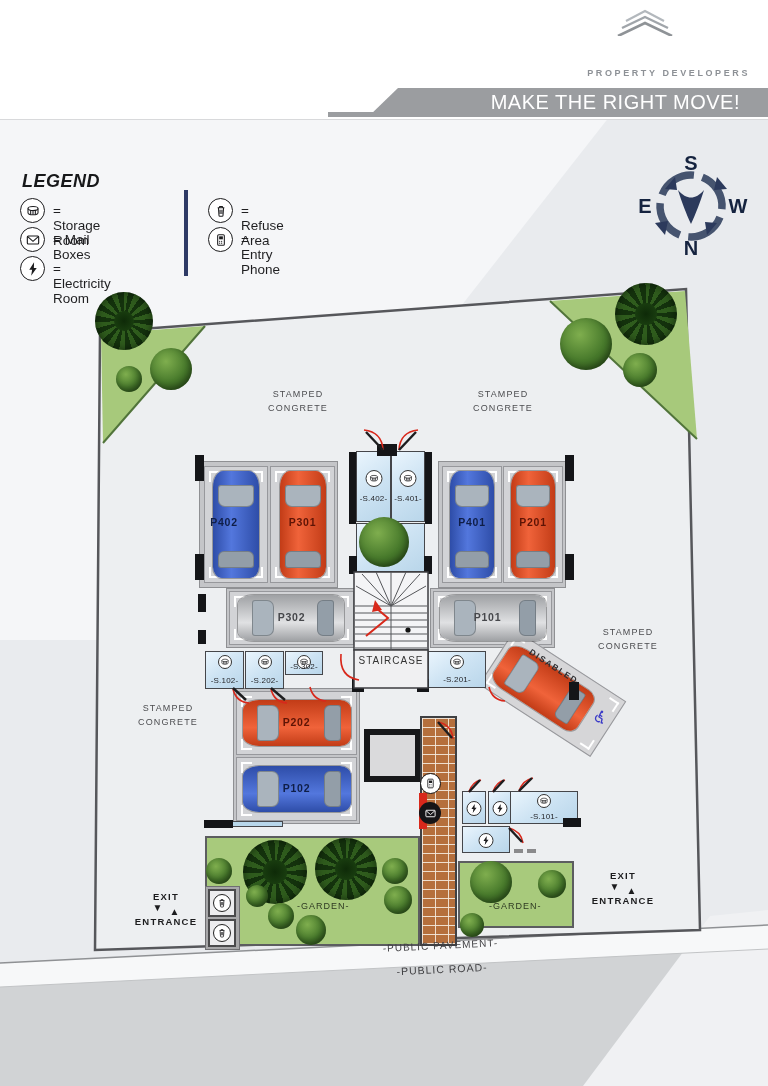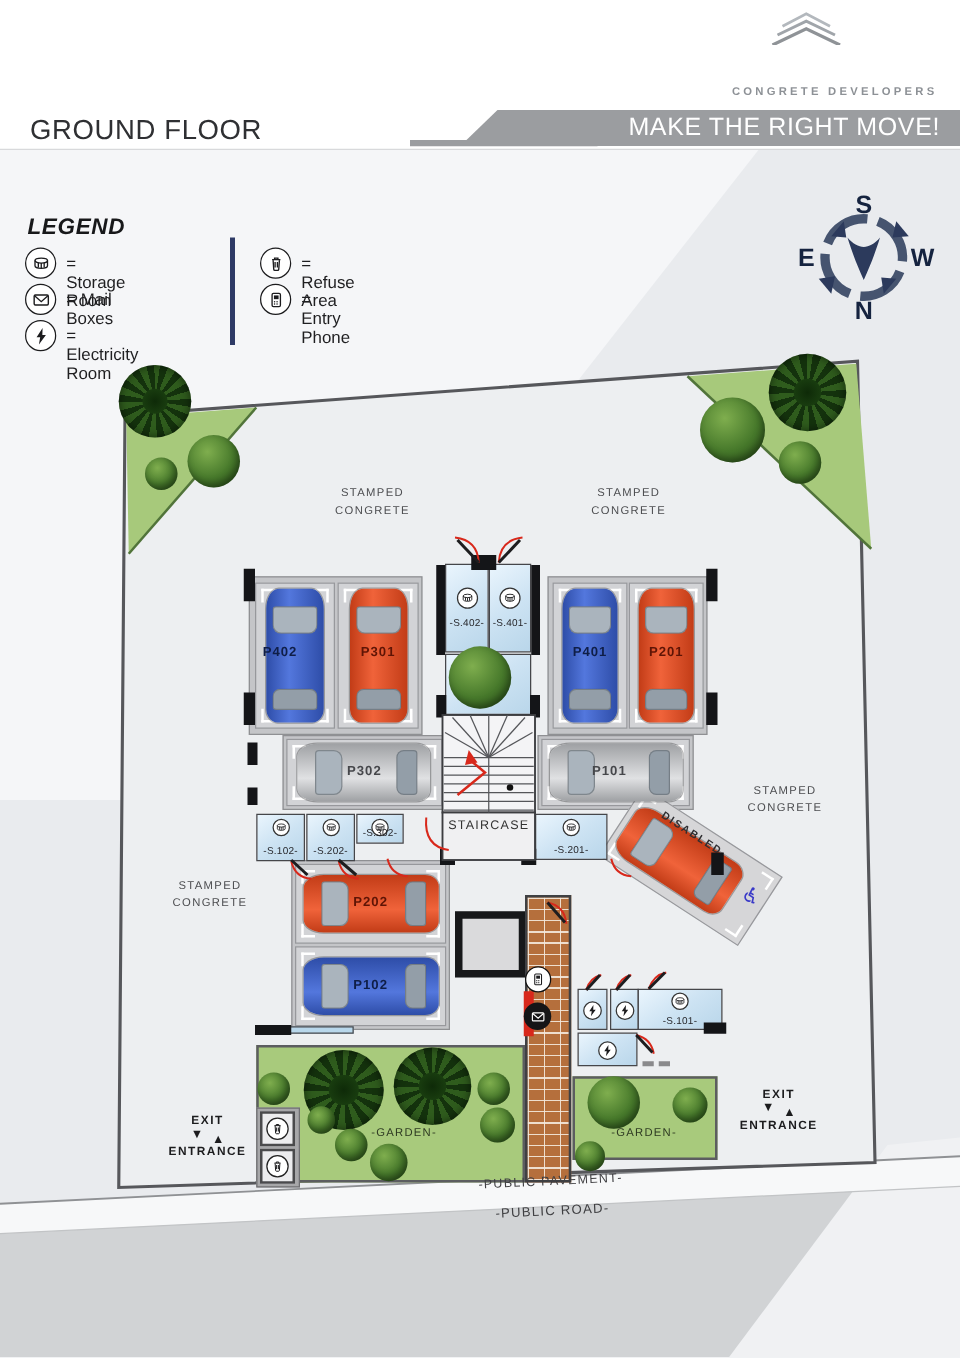--- a/index.html
+++ b/index.html
@@ -8,21 +8,21 @@
   .abs{position:absolute}
 
   
   #header{position:absolute;left:0;top:0;width:768px;height:120px;background:#fff;z-index:20}
   #main-title{position:absolute;left:20px;top:33px;font-size:25px;font-weight:700;letter-spacing:2px;color:#2e3a66;font-variant:small-caps}
   #brand{position:absolute;right:18px;top:6px;width:200px;height:76px;text-align:right}
   #brand-name{position:absolute;right:0;top:32px;font-size:26px;font-weight:700;letter-spacing:1.5px;color:#2e3a66}
   #brand-tagline{position:absolute;right:0;top:62px;font-size:9px;letter-spacing:2.6px;color:#8d9196;font-weight:700}
   #floor-strip{position:absolute;left:0;top:88px;width:768px;height:32px;background:#fff;border-bottom:1px solid #d8d9db}
   #floor-label{position:absolute;left:24px;top:3px;font-size:22px;color:#2f3033;letter-spacing:.5px}
-  #slogan-banner{position:absolute;left:368px;top:0;width:400px;height:29px;background:#9b9da0;clip-path:polygon(30px 0,100% 0,100% 100%,0 100%);color:#fff;text-align:right;line-height:29px;font-size:20px;letter-spacing:.5px;padding-right:16px}
+  #slogan-banner{position:absolute;left:368px;top:0;width:400px;height:29px;background:#9b9da0;clip-path:polygon(30px 0,100% 0,100% 100%,0 100%);color:#fff;text-align:right;line-height:29px;font-size:20px;letter-spacing:.5px;padding-right:28px}
   #slogan-tail{position:absolute;left:328px;top:24px;width:150px;height:5px;background:#9b9da0}
 
   
   #content{position:absolute;left:0;top:120px;width:768px;height:966px;background:#e9ebee}
   #content-sheen{position:absolute;left:0;top:120px;width:768px;height:520px;background:#f5f6f8;clip-path:polygon(0 0,79% 0,26% 100%,0 100%);z-index:0}
   svg.layer{position:absolute;left:0;top:0;width:768px;height:1086px;pointer-events:none}
   #bg-svg{z-index:1}
   #overlay-svg{z-index:6}
 
   
@@ -112,24 +112,23 @@
 
 <div id="canvas">
 
   <div id="header">
     <div id="brand">
       <svg width="70" height="30" style="position:absolute;left:60px;top:0">
         <polyline points="16,15 35,5 54,15" fill="none" stroke="#b3b8bd" stroke-width="2.2"></polyline>
         <polyline points="12,22 35,11 58,22" fill="none" stroke="#a0a5aa" stroke-width="2.4"></polyline>
         <polyline points="8,30 35,17 62,30" fill="none" stroke="#8f9397" stroke-width="2.6"></polyline>
       </svg>
-      <div id="brand-tagline">CONGRETE DEVELOPERS</div>
+      <div id="brand-tagline">PROPERTY DEVELOPERS</div>
     </div>
     <div id="floor-strip">
-      <div id="floor-label">GROUND FLOOR</div>
       <div id="slogan-banner">MAKE THE RIGHT MOVE!</div>
       <div id="slogan-tail"></div>
     </div>
   </div>
 
   <div id="content"></div>
   <div id="content-sheen"></div>
 
   <svg id="bg-svg" class="layer">
     <polygon points="0,979 768,941 768,1086 0,1086" fill="#d1d3d5"></polygon>

